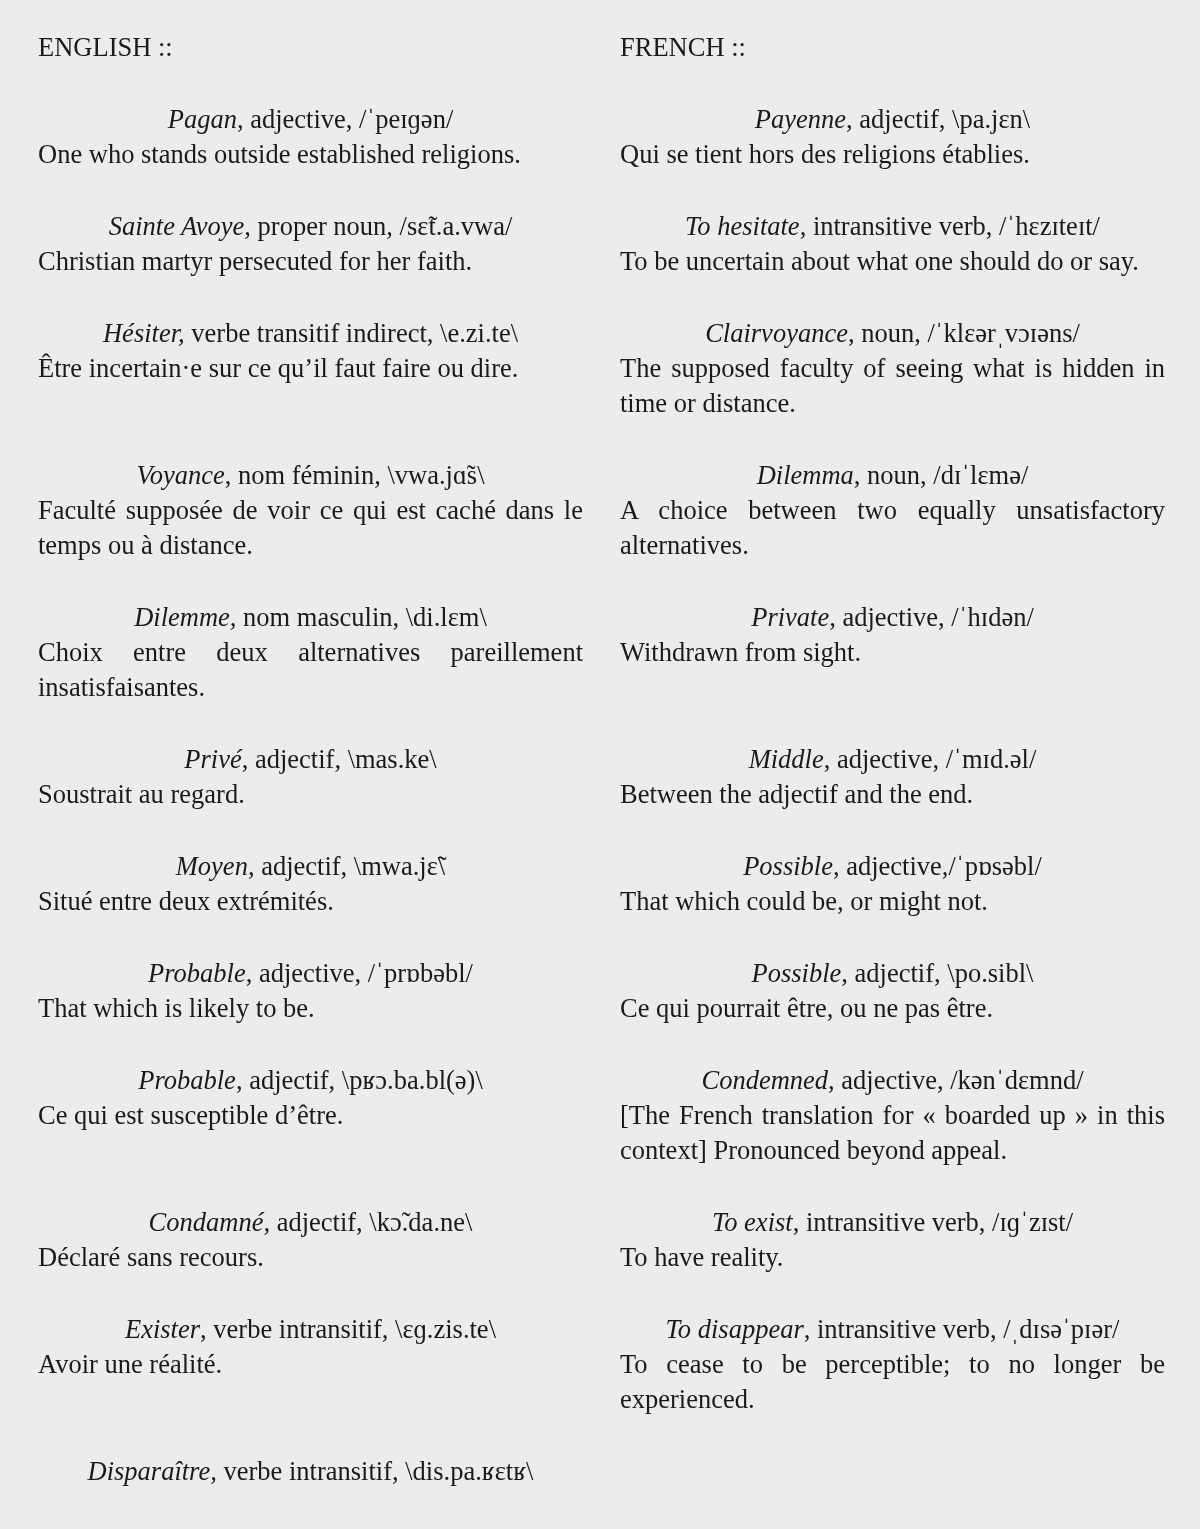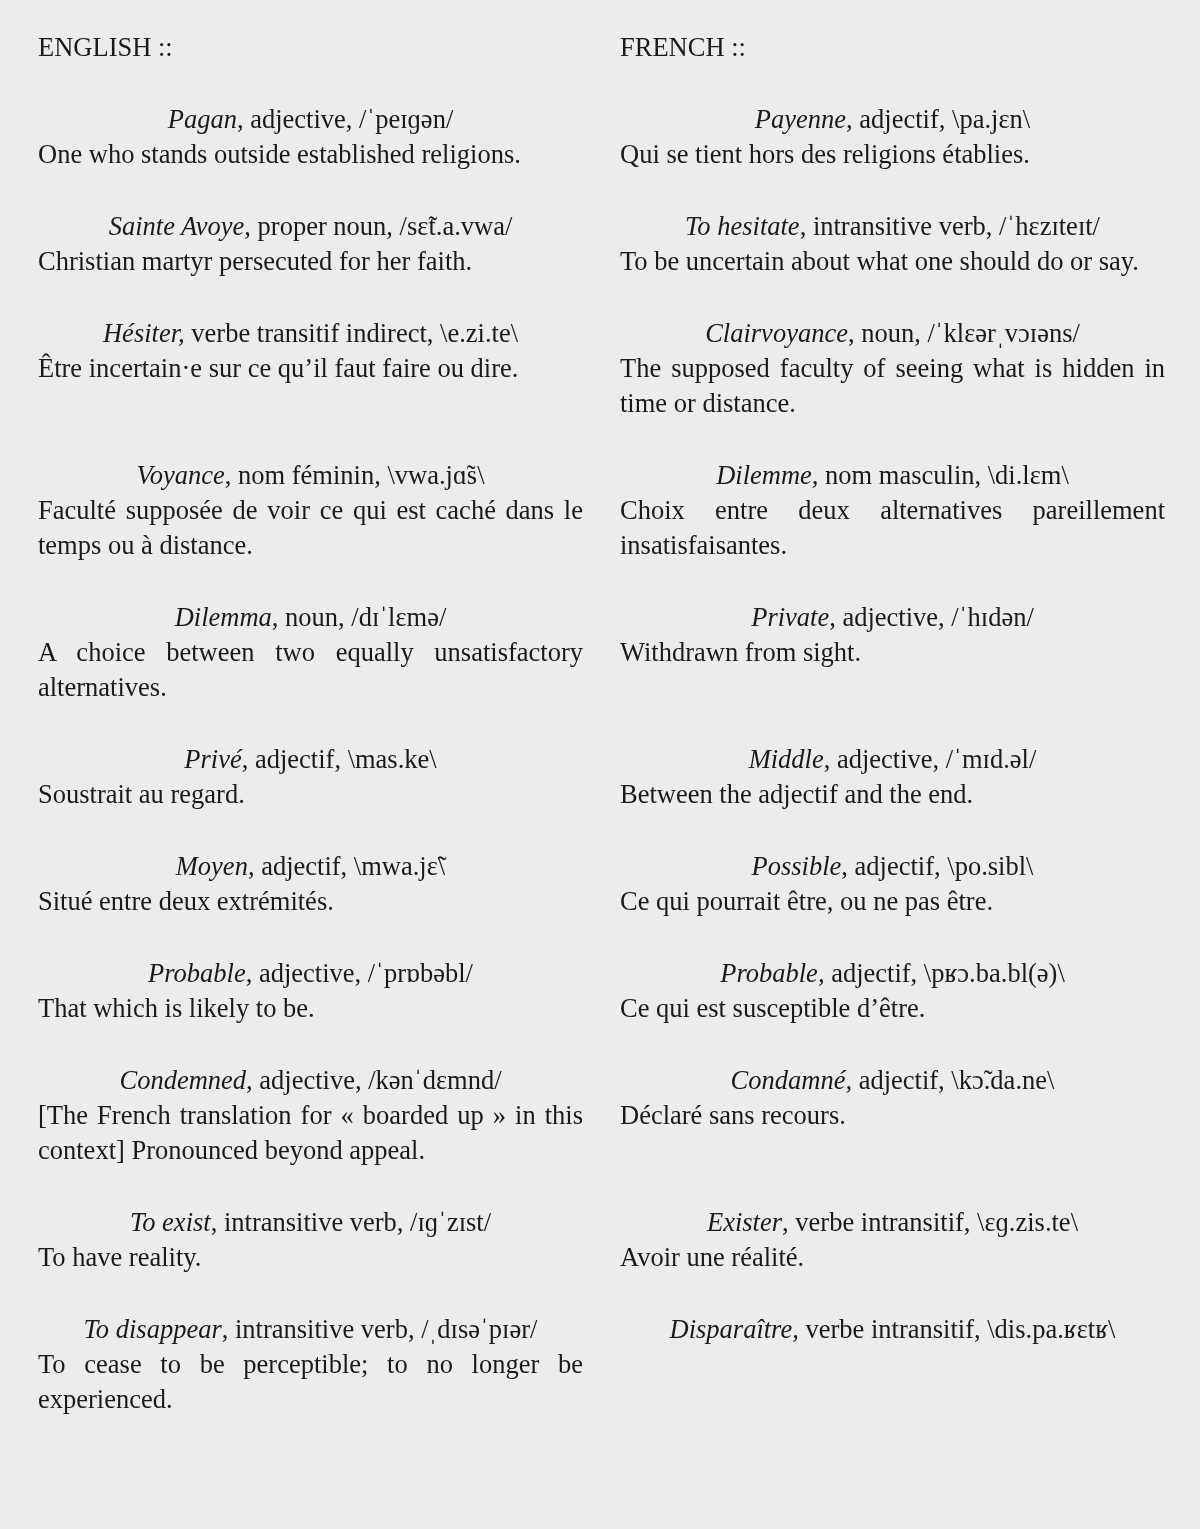--- a/index.html
+++ b/index.html
@@ -72,26 +72,26 @@
     <div class="entry">
       <div class="headline"><i class="hw">Clairvoyance</i><span class="meta">, noun, /ˈklɛərˌvɔɪəns/</span></div>
       <div class="definition">The supposed faculty of seeing what is hidden in time or distance.</div>
     </div>
     <div class="entry">
       <div class="headline"><i class="hw">Voyance</i><span class="meta">, nom féminin, \vwa.jɑ̃s\</span></div>
       <div class="definition">Faculté supposée de voir ce qui est caché dans le temps ou à distance.</div>
     </div>
 
     <div class="entry">
+      <div class="headline"><i class="hw">Dilemma</i><span class="meta">, noun, /dɪˈlɛmə/</span></div>
+      <div class="definition">A choice between two equally unsatisfactory alternatives.</div>
+    </div>
+    <div class="entry">
       <div class="headline"><i class="hw">Dilemme,</i><span class="meta"> nom masculin, \di.lɛm\</span></div>
       <div class="definition">Choix entre deux alternatives pareillement insatisfaisantes.</div>
-    </div>
-    <div class="entry">
-      <div class="headline"><i class="hw">Dilemma</i><span class="meta">, noun, /dɪˈlɛmə/</span></div>
-      <div class="definition">A choice between two equally unsatisfactory alternatives.</div>
     </div>
 
     <div class="entry">
       <div class="headline"><i class="hw">Private</i><span class="meta">, adjective, /ˈhɪdən/</span></div>
       <div class="definition">Withdrawn from sight.</div>
     </div>
     <div class="entry">
       <div class="headline"><i class="hw">Privé</i><span class="meta">, adjectif, \mas.ke\</span></div>
       <div class="definition">Soustrait au regard.</div>
     </div>
@@ -99,27 +99,31 @@
     <div class="entry">
       <div class="headline"><i class="hw">Middle</i><span class="meta">, adjective, /ˈmɪd.əl/</span></div>
       <div class="definition">Between the adjectif and the end.</div>
     </div>
     <div class="entry">
       <div class="headline"><i class="hw">Moyen</i><span class="meta">, adjectif, \mwa.jɛ̃\</span></div>
       <div class="definition">Situé entre deux extrémités.</div>
     </div>
 
     <div class="entry">
-      <div class="headline"><i class="hw">Possible</i><span class="meta">, adjectif, \po.sibl\</span></div>
-      <div class="definition">Ce qui pourrait être, ou ne pas être.</div>
+      <div class="headline"><i class="hw">Possible</i><span class="meta">, adjective,/ˈpɒsəbl/</span></div>
+      <div class="definition">That which could be, or might not.</div>
+    </div>
+    <div class="entry">
+      <div class="headline"><i class="hw">Probable</i><span class="meta">, adjective, /ˈprɒbəbl/</span></div>
+      <div class="definition">That which is likely to be.</div>
     </div>
 
     <div class="entry">
-      <div class="headline"><i class="hw">Probable</i><span class="meta">, adjective, /ˈprɒbəbl/</span></div>
-      <div class="definition">That which is likely to be.</div>
+      <div class="headline"><i class="hw">Possible</i><span class="meta">, adjectif, \po.sibl\</span></div>
+      <div class="definition">Ce qui pourrait être, ou ne pas être.</div>
     </div>
     <div class="entry">
       <div class="headline"><i class="hw">Probable</i><span class="meta">, adjectif, \pʁɔ.ba.bl(ə)\</span></div>
       <div class="definition">Ce qui est susceptible d’être.</div>
     </div>
 
     <div class="entry">
       <div class="headline"><i class="hw">Condemned</i><span class="meta">, adjective, /kənˈdɛmnd/</span></div>
       <div class="definition">[The French translation for « boarded up » in this context] Pronounced beyond appeal.</div>
     </div>

